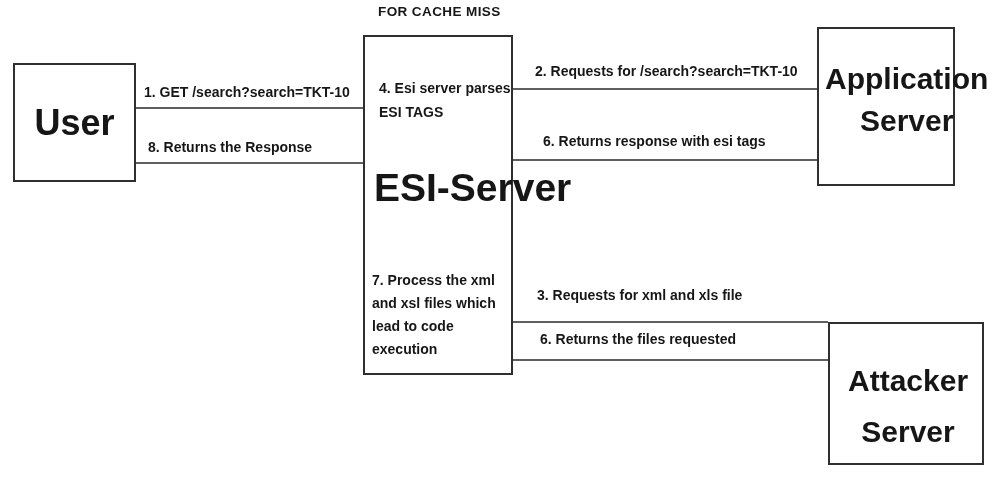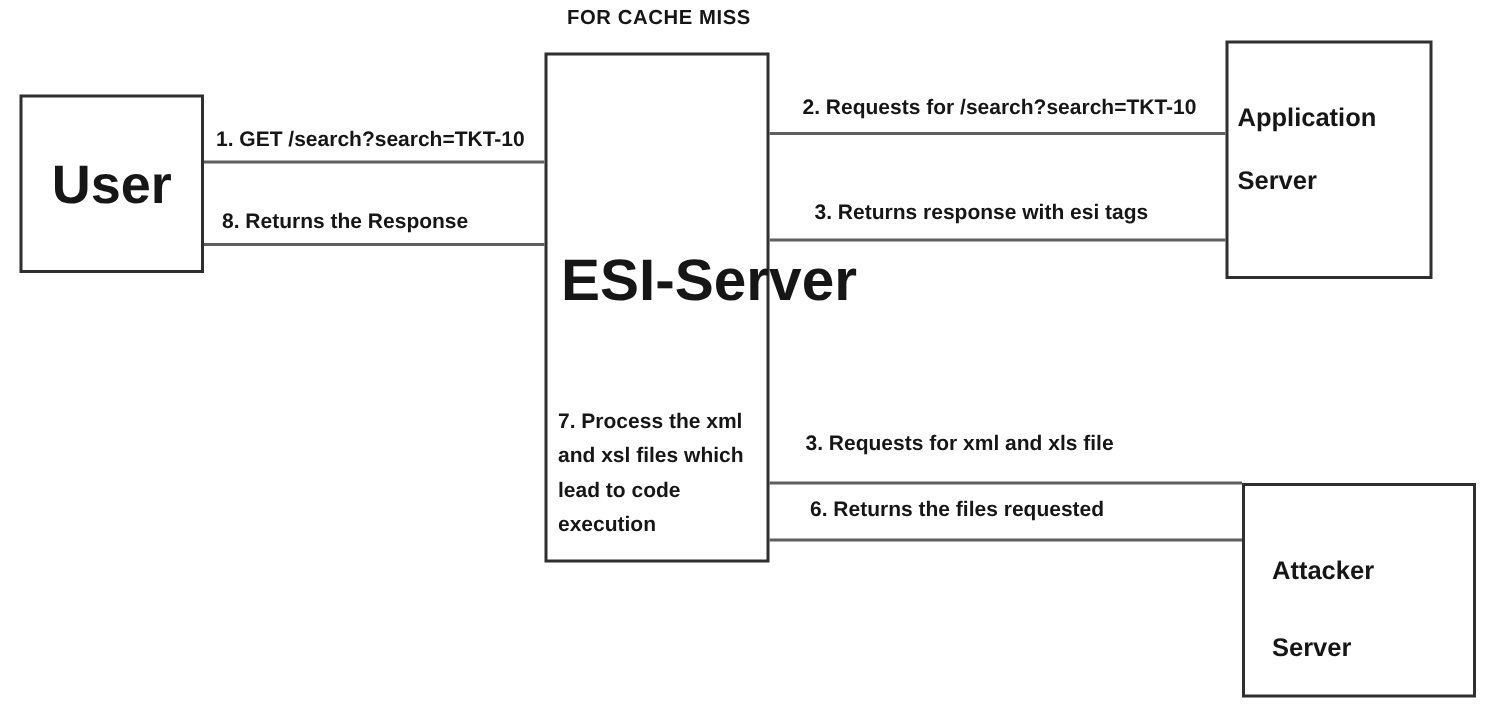--- a/index.html
+++ b/index.html
@@ -46,22 +46,23 @@
     position: absolute;
     font-size: 14px;
     white-space: pre-line;
   }
   .step4 { left: 14px; top: 39px; line-height: 24px; }
   .step7 { left: 7px; top: 232px; line-height: 23px; }
   .app-box { left: 817px; top: 27px; width: 138px; height: 159px; }
   .attacker-box { left: 828px; top: 322px; width: 156px; height: 143px; }
   .multiline-label {
     position: absolute;
-    font-size: 17px;
+    font-size: 30px;
     white-space: pre-line;
+    text-align: center;
   }
   .app-box .multiline-label { left: 6px; top: 29px; line-height: 42px; }
   .attacker-box .multiline-label { left: 18px; top: 31px; line-height: 51px; }
   .connector {
     position: absolute;
     height: 2px;
     background: var(--line);
   }
   .line-1 { left: 136px; top: 107px; width: 227px; }
   .line-8 { left: 136px; top: 162px; width: 227px; }
@@ -86,20 +87,22 @@
 
 <div class="canvas">
 
   <div class="diagram-title">FOR CACHE MISS</div>
 
   <div class="box user-box">
     <span class="big-label">User</span>
   </div>
 
   <div class="box esi-box">
+    <div class="note step4">4. Esi server parses
+ESI TAGS</div>
     <div class="esi-title">ESI-Server</div>
     <div class="note step7">7. Process the xml
 and xsl files which
 lead to code
 execution</div>
   </div>
 
   <div class="box app-box">
     <div class="multiline-label">Application
 Server</div>
@@ -112,18 +115,18 @@
 
   <div class="connector line-1"></div>
   <div class="connector line-8"></div>
   <div class="connector line-2"></div>
   <div class="connector line-3"></div>
   <div class="connector line-5"></div>
   <div class="connector line-6"></div>
 
   <div class="msg-label msg-1">1. GET /search?search=TKT-10</div>
   <div class="msg-label msg-2">2. Requests for /search?search=TKT-10</div>
-  <div class="msg-label msg-3">3. Returns response with esi tags</div>
+  <div class="msg-label msg-3">6. Returns response with esi tags</div>
   <div class="msg-label msg-5">3. Requests for xml and xls file</div>
   <div class="msg-label msg-6">6. Returns the files requested</div>
   <div class="msg-label msg-8">8. Returns the Response</div>
 
 </div>
 
 </body></html>

